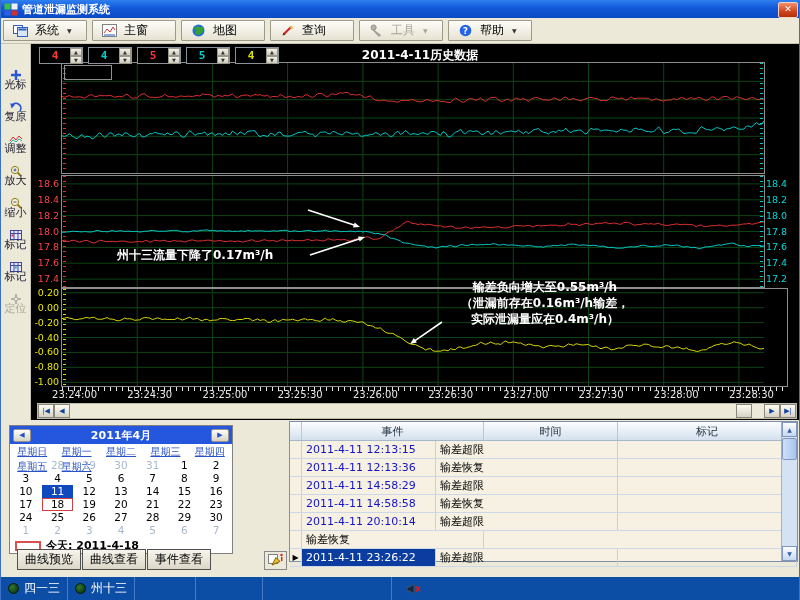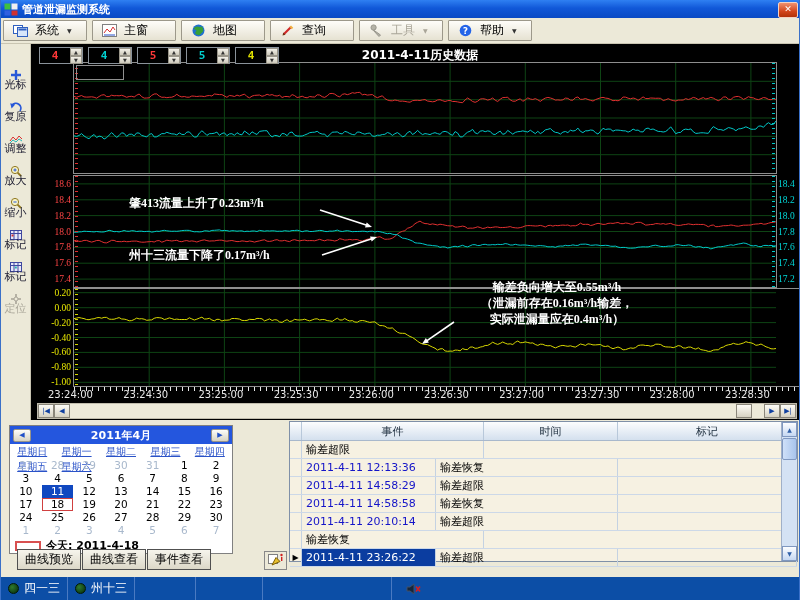--- a/index.html
+++ b/index.html
@@ -30,31 +30,31 @@
   .tool .ticon{height:13px;display:block;}
   .tool .tlabel{font-size:11px;line-height:12px;color:#1a1a2e;display:block;}
   .tool.disabled .tlabel{color:#A9A598;}
   .chartzone{position:absolute;left:30px;top:0;width:770px;height:376px;background:#000;}
   .spinrow{position:absolute;left:8px;top:3px;display:flex;gap:5px;z-index:5;}
   .spin{position:relative;width:42px;height:15px;border:1px solid #8A929A;background:#000;display:flex;align-items:stretch;}
   .spin .v{flex:1;text-align:center;font-weight:bold;font-size:11px;line-height:15px;font-family:"DejaVu Sans Mono",monospace;}
   .spin .ud{width:12px;display:flex;flex-direction:column;}
   .spin .ud span{flex:1;background:linear-gradient(#F4F2EA,#CDC9BA);color:#333;font-size:5px;line-height:6px;text-align:center;border:1px solid #9A968A;box-sizing:border-box;}
   .ctitle{position:absolute;left:38px;top:3px;width:702px;text-align:center;color:#fff;font-size:12px;font-weight:bold;}
-  .panel{position:absolute;left:42px;width:702px;background:#000;border:1px solid #8E8E8E;box-sizing:content-box;font-family:Liberation Serif, serif;}
+  .panel{position:absolute;left:30px;width:702px;background:#000;border:1px solid #8E8E8E;box-sizing:content-box;}
   .tick-l{position:absolute;left:1px;top:0;bottom:0;width:3px;background:repeating-linear-gradient(180deg,var(--tc) 0 1px,transparent 1px 5px);}
   .tick-r{position:absolute;right:1px;top:0;bottom:0;width:3px;background:repeating-linear-gradient(180deg,var(--tc) 0 1px,transparent 1px 5px);}
   .tick-b{position:absolute;left:0;right:0;bottom:-5px;height:4px;background:repeating-linear-gradient(90deg,var(--tc) 0 1px,transparent 1px 6px);}
   .ylab{position:absolute;font-size:9.5px;line-height:10px;}
   .ylab.l{left:-28px;width:25px;text-align:right;}
   .ylab.r{right:-31px;width:29px;text-align:left;}
   .ann{position:absolute;color:#fff;font-size:12px;font-weight:bold;white-space:nowrap;z-index:4;line-height:16px;}
   .legendbox{position:absolute;left:2px;top:2px;width:46px;height:13px;border:1px solid #909090;}
   .xlabels{position:absolute;left:38px;top:345px;width:702px;height:13px;}
-  .xlab{position:absolute;width:56px;text-align:left;color:#E8E8E8;font-size:10px;margin-left:7px;}
+  .xlab{position:absolute;width:56px;text-align:right;color:#E8E8E8;font-size:10px;}
   .hscroll{position:absolute;left:6px;top:359px;width:760px;height:16px;background:#ECE9D8;border:1px solid #C0BCAC;box-sizing:border-box;}
   .sbtn{position:absolute;top:0;width:16px;height:14px;background:linear-gradient(#FDFCF6,#D6D2C2);
     border:1px solid #8A867A;color:#1040A0;font-size:7px;text-align:center;line-height:13px;box-sizing:border-box;}
   .sthumb{position:absolute;left:698px;top:0;width:16px;height:14px;background:linear-gradient(#FDFCF6,#D6D2C2);border:1px solid #8A867A;box-sizing:border-box;}
   
   .bottom{position:absolute;left:0;top:420px;width:800px;height:157px;background:#ECE9D8;}
   .cal{position:absolute;left:8px;top:5px;width:224px;height:129px;background:#fff;border:1px solid #808080;box-sizing:border-box;}
   .calhead{height:18px;background:#2456DE;color:#fff;font-size:11px;font-weight:bold;display:flex;align-items:center;justify-content:space-between;padding:0 3px;}
   .navbtn{width:18px;height:13px;background:linear-gradient(#FDFDFA,#D8D4C4);border:1px solid #98948A;border-radius:2px;color:#2050C8;font-size:7px;line-height:11px;text-align:center;box-sizing:border-box;}
   .wkrow{display:grid;grid-template-columns:repeat(5,1fr);height:15px;}
@@ -335,21 +335,20 @@
             <span class="ylab l" style="top: 66.3571px; color: rgb(255, 69, 69);">17.8</span>
             <span class="ylab l" style="top: 82.2143px; color: rgb(255, 69, 69);">17.6</span>
             <span class="ylab l" style="top: 98.0714px; color: rgb(255, 69, 69);">17.4</span>
             <span class="ylab r" style="top: 2.92857px; color: rgb(0, 216, 216);">18.4</span>
             <span class="ylab r" style="top: 18.7857px; color: rgb(0, 216, 216);">18.2</span>
             <span class="ylab r" style="top: 34.6429px; color: rgb(0, 216, 216);">18.0</span>
             <span class="ylab r" style="top: 50.5px; color: rgb(0, 216, 216);">17.8</span>
             <span class="ylab r" style="top: 66.3571px; color: rgb(0, 216, 216);">17.6</span>
             <span class="ylab r" style="top: 82.2143px; color: rgb(0, 216, 216);">17.4</span>
             <span class="ylab r" style="top: 98.0714px; color: rgb(0, 216, 216);">17.2</span>
-            <div class="ann" style="left: 55px; top: 19px;">肇413流量上升了0.23m³/h</div>
             <div class="ann" style="left: 55px; top: 71px;">州十三流量下降了0.17m³/h</div>
           </div>
           <div class="panel" style="top: 244px; height: 97px; padding-left: 23px;">
             <svg width="702" height="97" style="position:absolute;left:0;top:0">
               <line x1="0" y1="3.7" x2="702" y2="3.7" stroke="#0E4414"></line>
               <line x1="0" y1="18.7" x2="702" y2="18.7" stroke="#0E4414"></line>
               <line x1="0" y1="33.6" x2="702" y2="33.6" stroke="#0E4414"></line>
               <line x1="0" y1="48.5" x2="702" y2="48.5" stroke="#0E4414"></line>
               <line x1="0" y1="63.4" x2="702" y2="63.4" stroke="#0E4414"></line>
               <line x1="0" y1="78.3" x2="702" y2="78.3" stroke="#0E4414"></line>
@@ -486,20 +485,21 @@
     <div class="etable">
       <div class="thead" id="thead">
           <span class="th c-mark"></span>
           <span class="th c-event">事件</span>
           <span class="th c-time">时间</span>
           <span class="th c-tag">标记</span>
         </div>
       <div id="tbody">
           <div class="trow">
             <span class="td c-mark"></span>
+            <span class="td c-time t-time">2011-4-11 12:13:15</span>
             <span class="td c-event">输差超限</span>
             <span class="td c-tag"></span>
           </div>
           <div class="trow">
             <span class="td c-mark"></span>
             <span class="td c-time t-time">2011-4-11 12:13:36</span>
             <span class="td c-event">输差恢复</span>
             <span class="td c-tag"></span>
           </div>
           <div class="trow">

